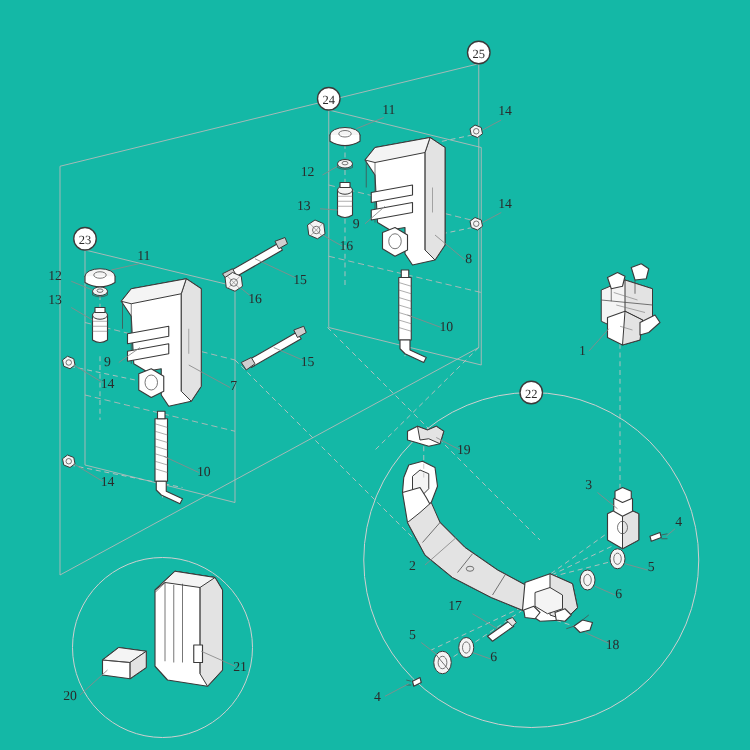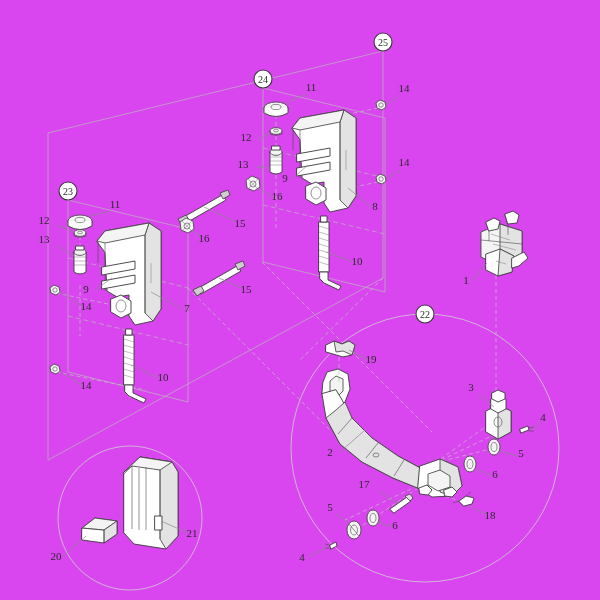--- a/index.html
+++ b/index.html
@@ -7,21 +7,21 @@
     padding: 0;
     background: #ffffff;
   }
   body {
     font-family: "Liberation Serif", "DejaVu Serif", serif;
   }
   #diagram-root {
     position: relative;
     width: 600px;
     height: 600px;
-    background: #d946ef;
+    background: #14b8a6;
     overflow: hidden;
   }
   svg.parts-svg {
     position: absolute;
     left: 0;
     top: 0;
     width: 600px;
     height: 600px;
     display: block;
   }

